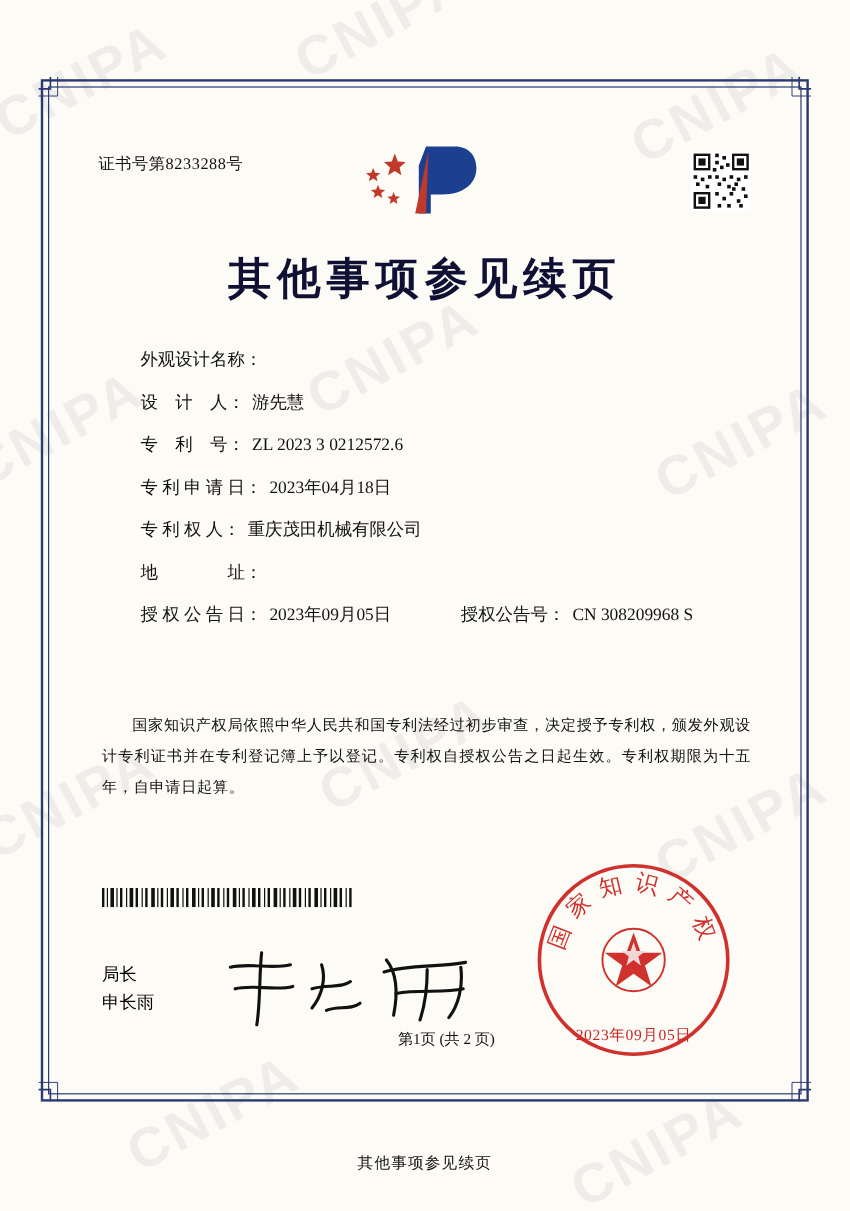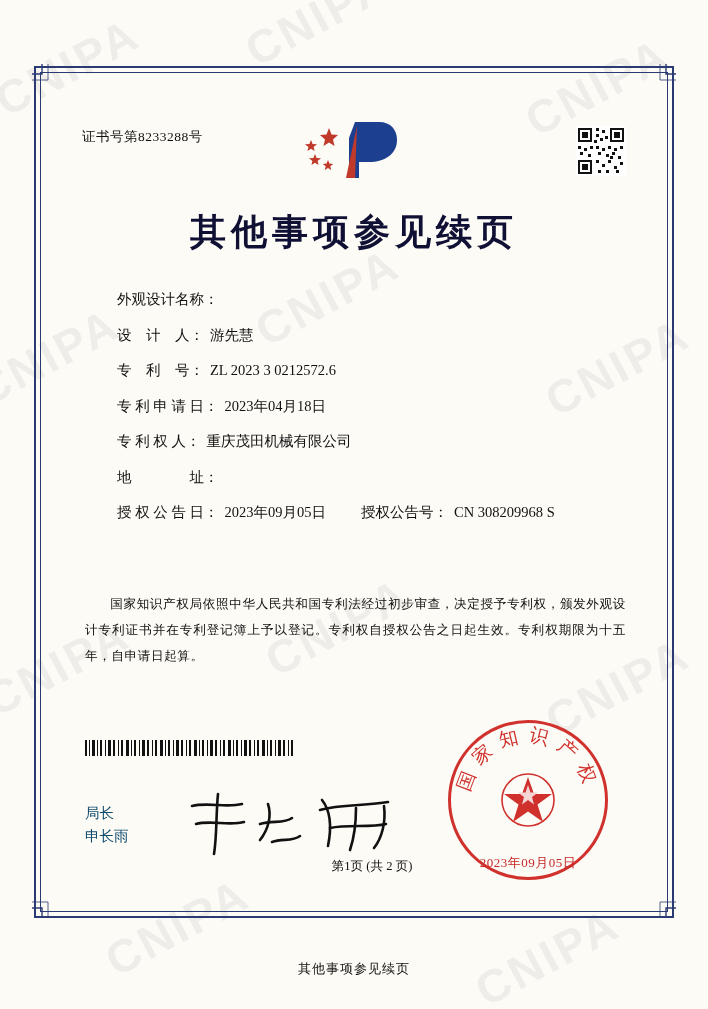--- a/index.html
+++ b/index.html
@@ -130,21 +130,21 @@
   }
   .flabel {
     white-space: pre;
     flex: none;
     margin-left: 32px;
   }
   .fvalue {
     margin-left: 6px;
   }
   .frow.two .second-label {
-    margin-left: 35px;
+    margin-left: 58px;
     white-space: pre;
   }
 
   .para {
     position: absolute;
     left: 45px;
     right: 42px;
     top: 520px;
     font-size: 12.6px;
     line-height: 2.05;
@@ -162,21 +162,21 @@
     width: 212px;
     height: 16px;
   }
 
   .sign-block {
     position: absolute;
     left: 45px;
     top: 730px;
     font-size: 14.5px;
     line-height: 1.6;
-    color: #0c4a6e;
+    color: #000000;
   }
 
   .signature {
     position: absolute;
     left: 140px;
     top: 718px;
     width: 240px;
     height: 70px;
   }
 

